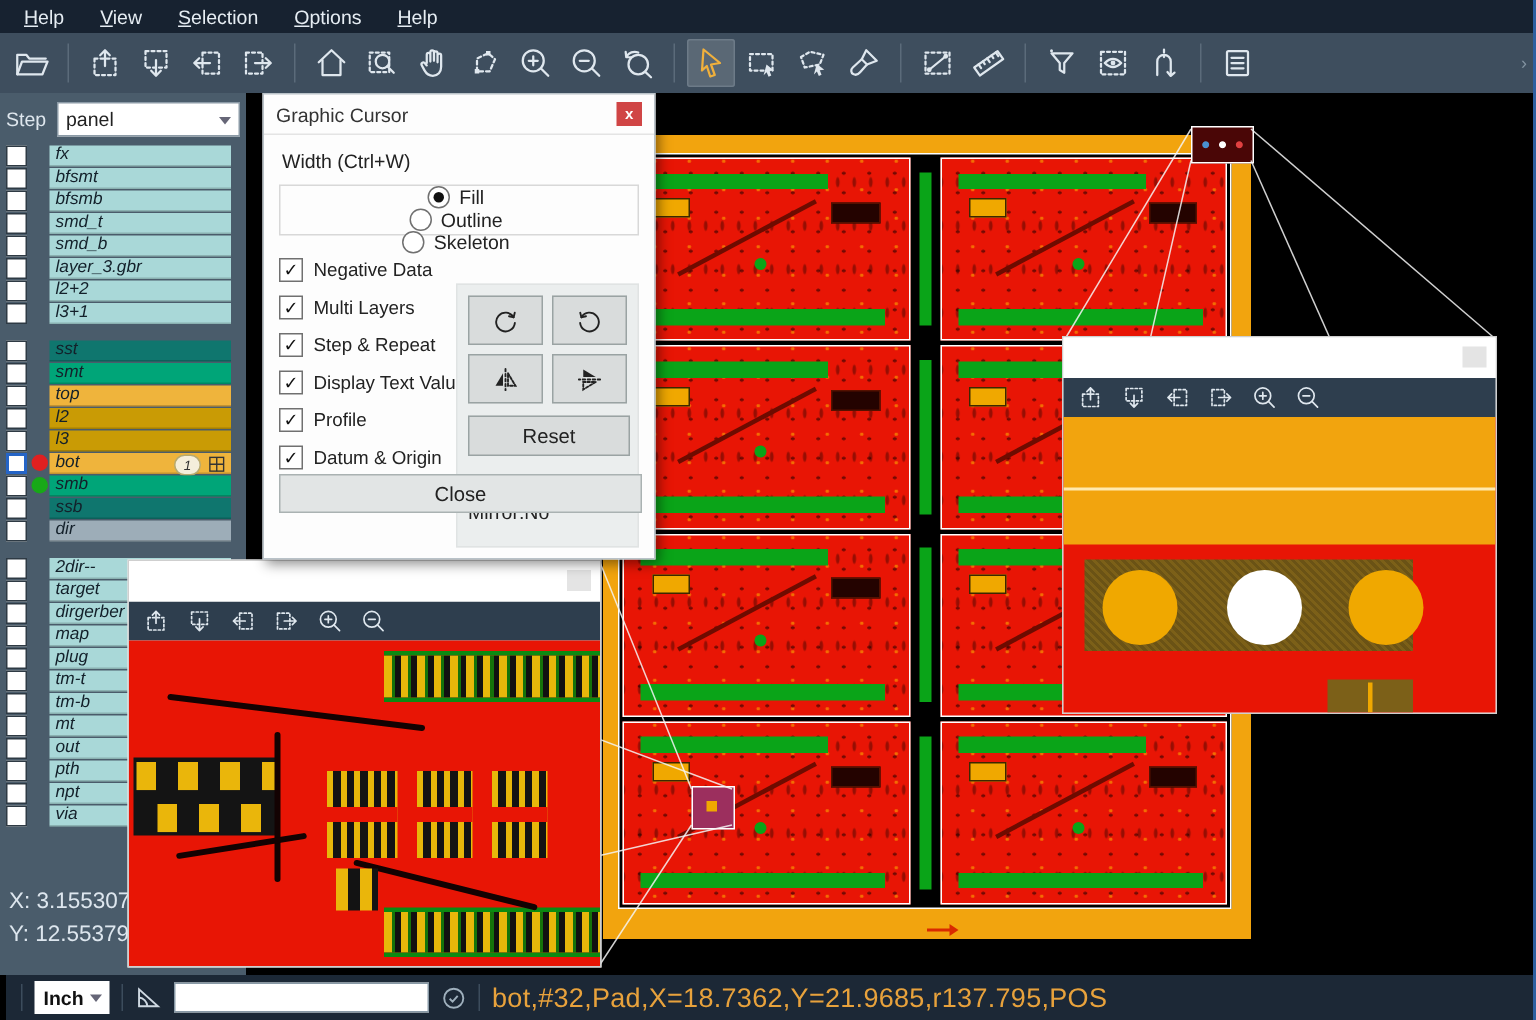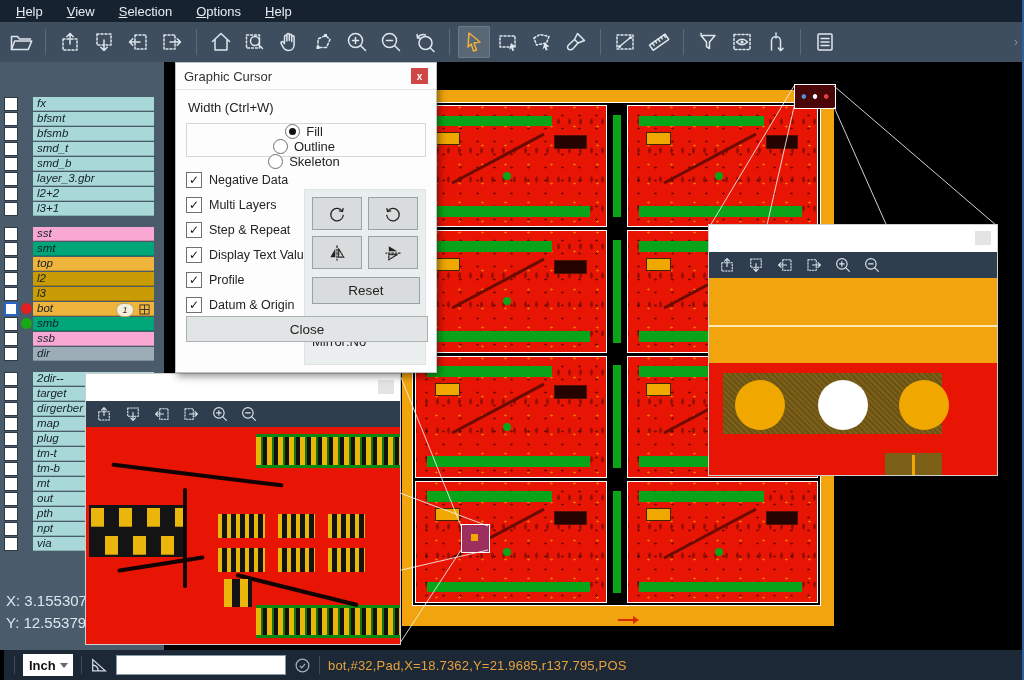--- a/index.html
+++ b/index.html
@@ -35,21 +35,21 @@
         border-right:4px solid transparent;border-top:5px solid #667;}
   .layer-list{position:absolute;top:34px;left:0;right:16px;font-style:italic;}
   .layer-group{margin-bottom:10px;}
   .layer-row{height:15px;display:flex;align-items:center;margin-bottom:0;}
   .lr-cb{width:12px;height:12px;background:#fff;border:1px solid #2e3a44;margin-left:4px;flex:0 0 auto;}
   .lr-cb.checked{border:2px solid #2565c7;width:10px;height:10px;background:#fff;}
   .lr-dot{width:13px;height:13px;flex:0 0 auto;margin-left:2px;display:flex;align-items:center;justify-content:center;}
   .lr-dot i{width:11px;height:11px;border-radius:50%;display:block;}
   .lr-name{flex:0 0 121px;height:14px;font-size:11.5px;color:#13202a;padding-left:4px;box-sizing:border-box;
            display:flex;align-items:center;border-bottom:1px solid rgba(0,0,0,.18);position:relative;}
-  .bg-teal{background:var(--c-tealRow,#a9d8d8);} .bg-white{background:#f9a8d4;}
+  .bg-teal{background:var(--c-tealRow,#a9d8d8);} .bg-white{background:#0f766e;}
   .bg-green{background:var(--c-greenRow,#00a578);} .bg-amber{background:var(--c-amberRow,#efb43c);}
   .bg-gold{background:var(--c-goldRow,#c99b05);} .bg-gray{background:var(--c-grayRow,#9dadb8);}
   .lr-badge{position:absolute;right:20px;top:1px;min-width:12px;height:12px;border-radius:7px;background:#f4eedb;
             border:1px solid #b7a96e;font-size:9px;color:#333;display:flex;align-items:center;justify-content:center;padding:0 2px;}
   .lr-grid{position:absolute;right:4px;top:2px;width:11px;height:11px;}
   .lr-grid svg{width:11px;height:11px;stroke:#333;fill:none;stroke-width:1;}
   .xy-readout{position:absolute;left:6px;top:528px;color:#dde6ee;font-size:15px;line-height:22px;}
 
   
   .canvas{left:164px;top:62px;width:860px;height:588px;background:#000;z-index:0;}
@@ -163,21 +163,21 @@
   .statusbar{left:4px;top:650px;width:1024px;height:30px;background:var(--c-statusbarBg,#1c2836);
              display:flex;align-items:center;gap:8px;padding-left:10px;box-sizing:border-box;z-index:7;}
   .sb-sep{width:1px;height:18px;background:#3c4c5c;}
   .unit-select{width:50px;height:22px;background:#fff;display:flex;align-items:center;font-size:13px;
                color:#111;padding-left:6px;box-sizing:border-box;position:relative;font-weight:bold;}
   .unit-select .chev{top:9px;}
   .corner-icon svg{width:18px;height:18px;stroke:#cfd9e2;fill:none;stroke-width:1.4;display:block;}
   .command-input{width:170px;height:20px;background:#fff;border:1px solid #8899a6;font-size:12px;
                  padding:0 4px;box-sizing:border-box;font-family:inherit;}
   .check-icon svg{width:17px;height:17px;stroke:#9fb0bd;fill:none;stroke-width:1.5;display:block;}
-  .status-message{color:var(--c-statusOrange,#e8a23c);font-size:13px;font-weight:500;letter-spacing:.2px;}
+  .status-message{color:var(--c-statusOrange,#e8a23c);font-size:18px;font-weight:500;letter-spacing:.2px;}
   .win-edge{right:0;top:0;width:2px;height:680px;background:#2e5f9f;z-index:9;}
 </style>
 </head>
 <body>
 
 <div class="abs menubar" id="menubar">
     <div class="menu-item">Help</div>
     <div class="menu-item">View</div>
     <div class="menu-item">Selection</div>
     <div class="menu-item">Options</div>
@@ -419,20 +419,27 @@
     <line x1="461" y1="526" x2="400" y2="375"></line>
     <line x1="461" y1="550" x2="400" y2="643"></line>
     <line x1="488" y1="526" x2="85" y2="375"></line>
     <line x1="488" y1="550" x2="85" y2="643"></line>
   </svg>
 
 <div class="abs src-a"></div>
 <div class="abs src-b"></div>
 
 <div class="abs sidebar">
+  <div class="step-row">
+    <span class="step-label">Step</span>
+    <div class="step-select">
+      <span>panel</span>
+      <span class="chev"></span>
+    </div>
+  </div>
   <div class="layer-list" id="layer-list">
       <div class="layer-group">
         <div class="layer-row">
           <span class="lr-cb"></span>
           <span class="lr-dot"></span>
           <span class="lr-name bg-teal">fx</span>
         </div>
         <div class="layer-row">
           <span class="lr-cb"></span>
           <span class="lr-dot"></span>

